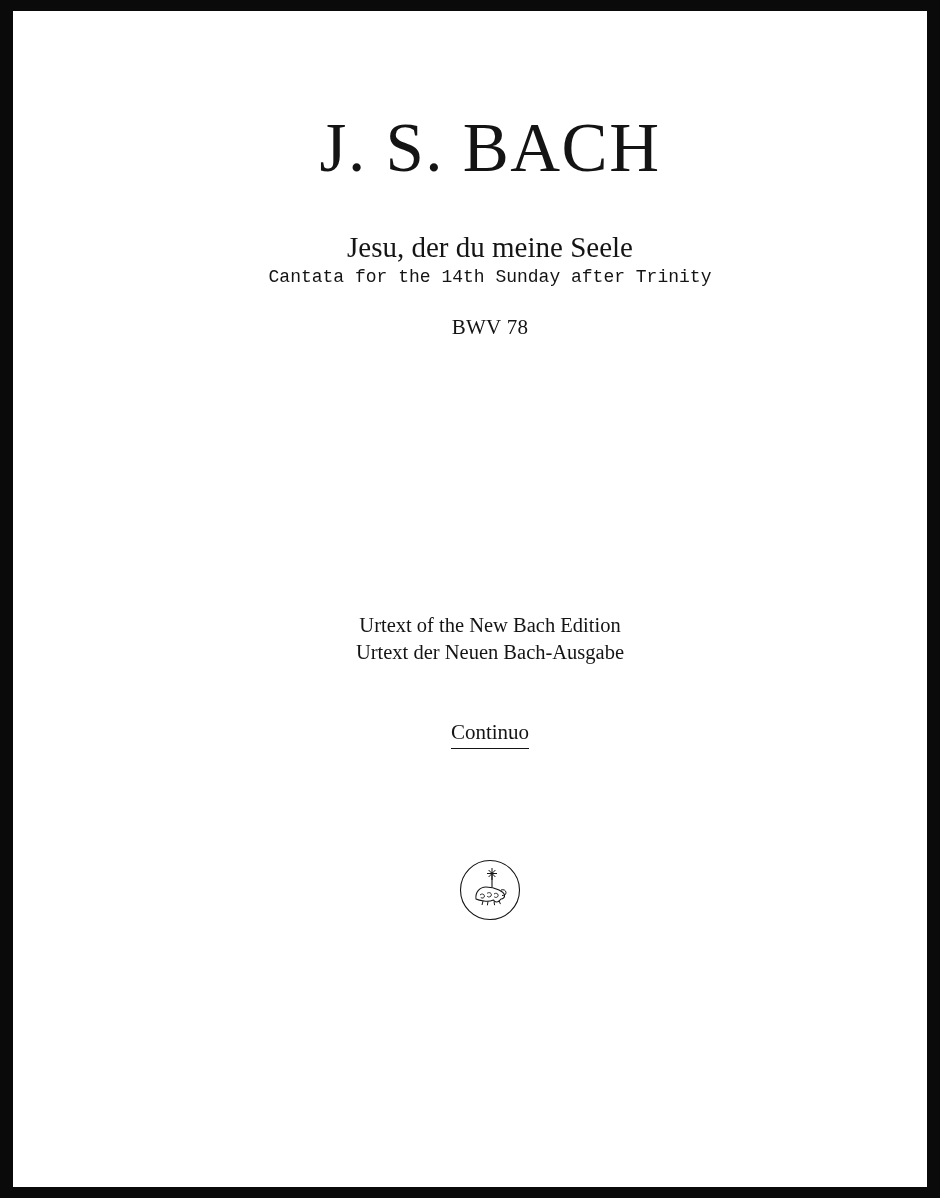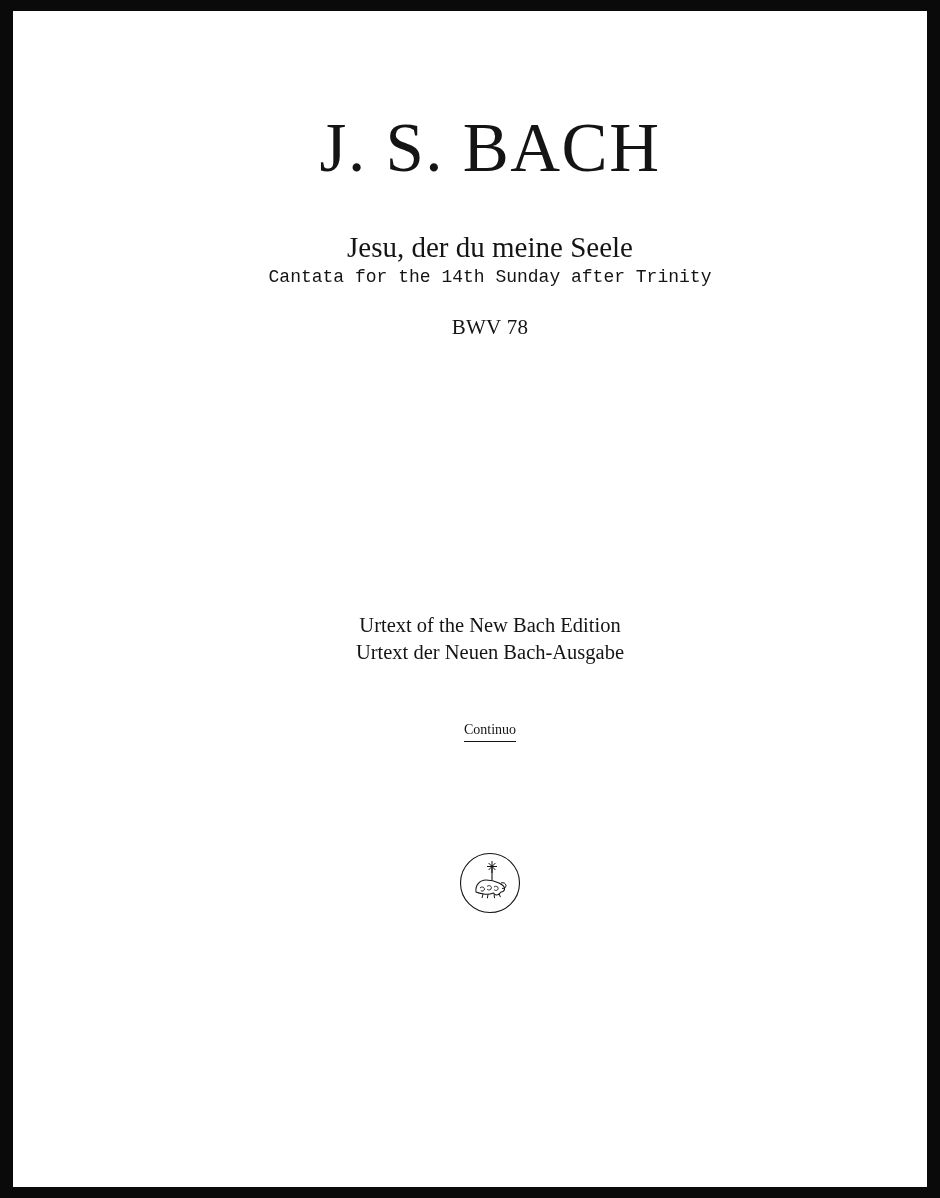--- a/index.html
+++ b/index.html
@@ -77,21 +77,21 @@
     margin-top: 272px;
     font-size: 20.5px;
     line-height: 1.32;
   }
 
   .part-wrap {
     margin-top: 54px;
   }
   .part-name {
     display: inline-block;
-    font-size: 14px;
+    font-size: 21px;
     padding-bottom: 3px;
     border-bottom: 1.1px solid #141414;
   }
 
   .logo-wrap {
     margin-top: 112px;
     height: 62px;
     display: flex;
     align-items: center;
     justify-content: center;

